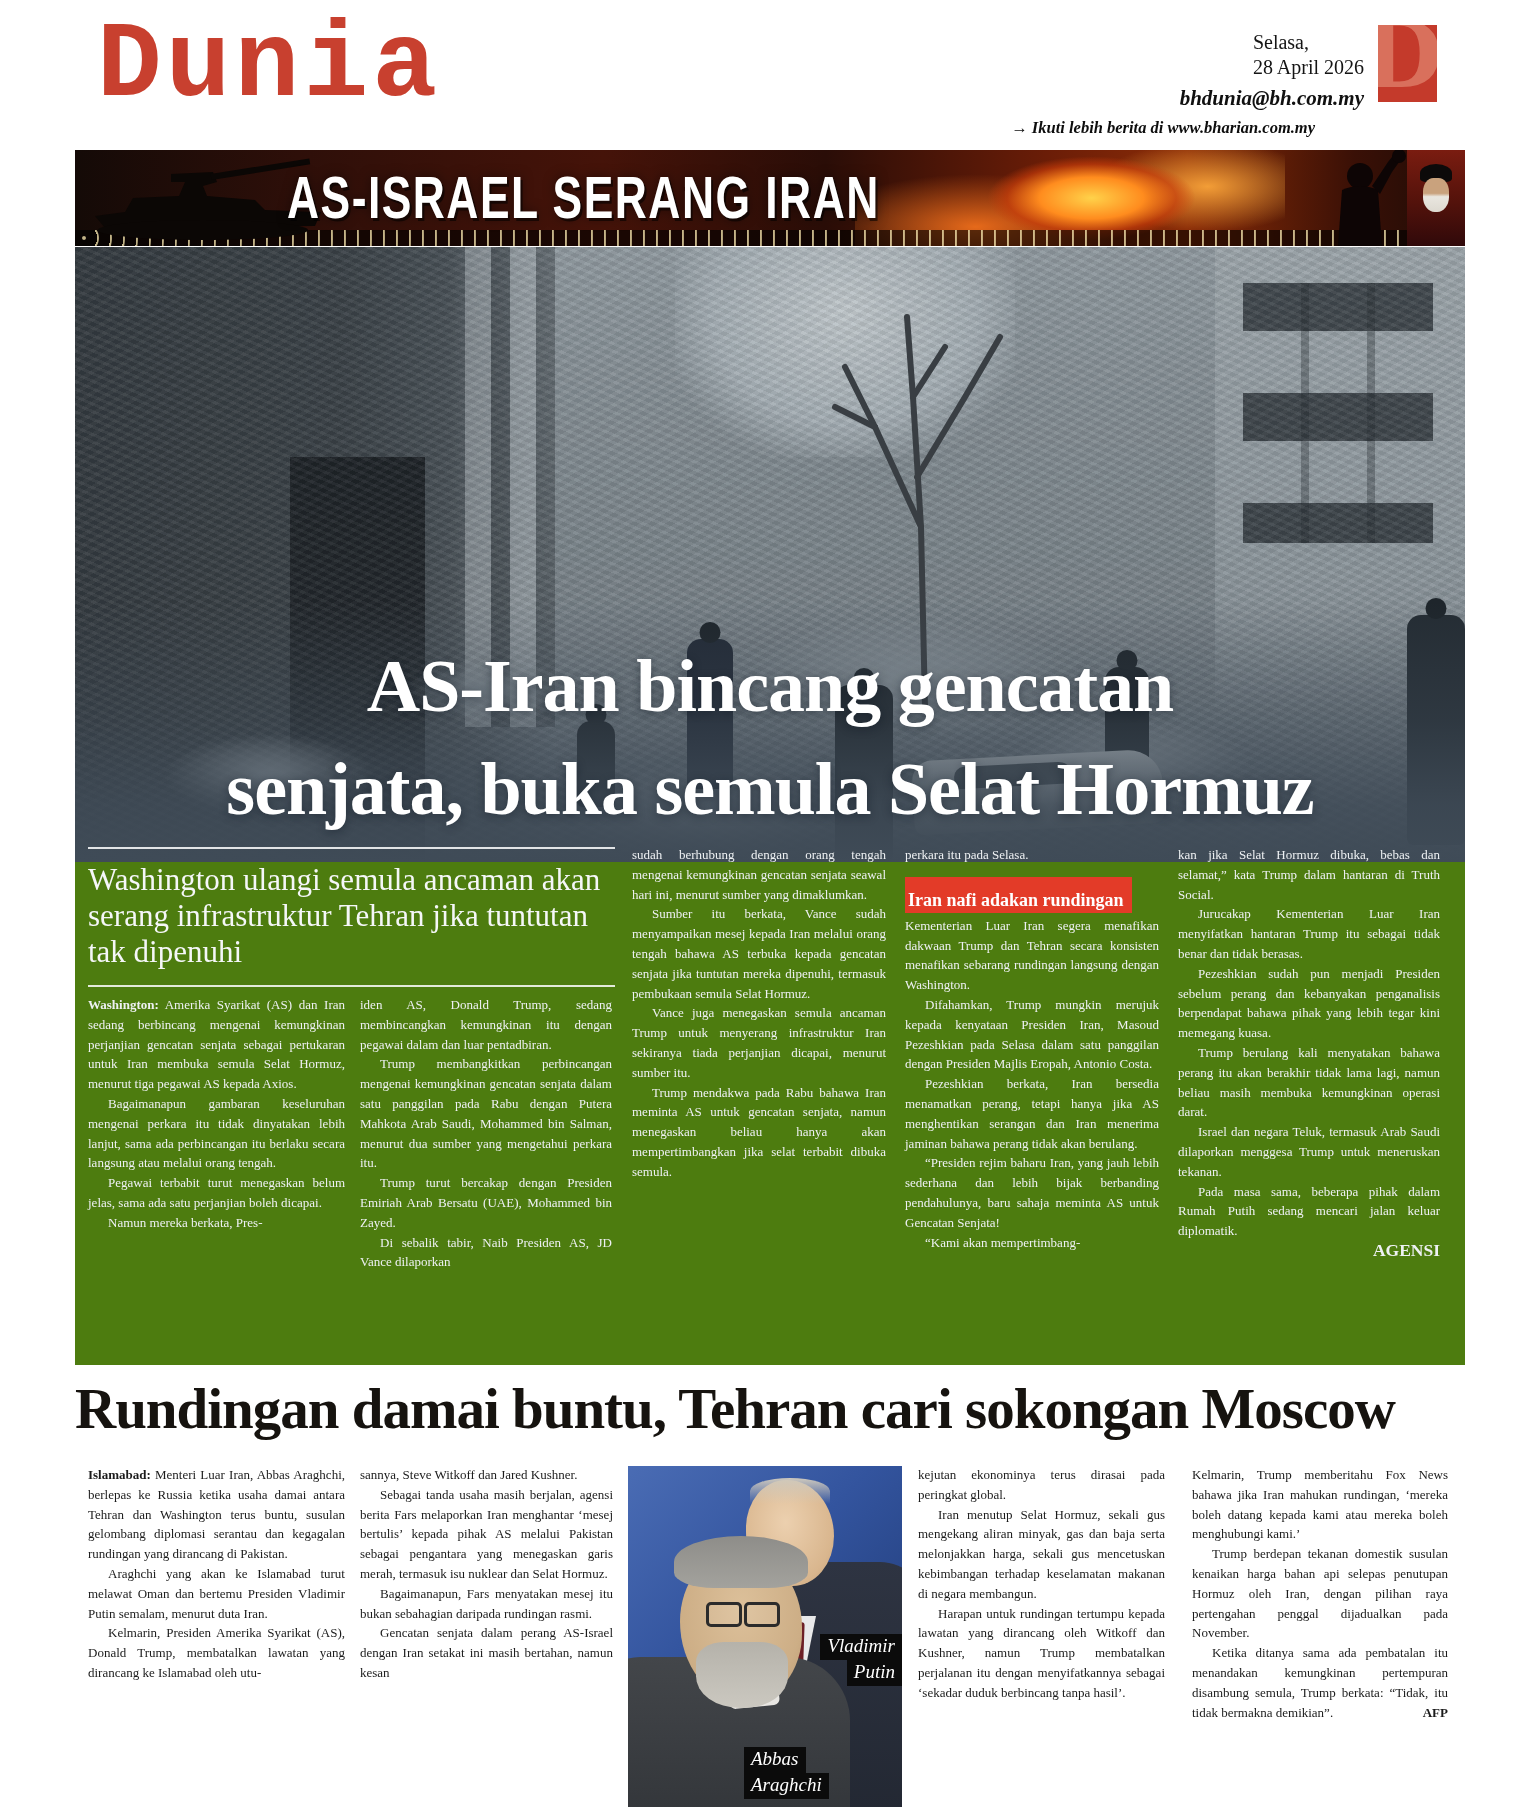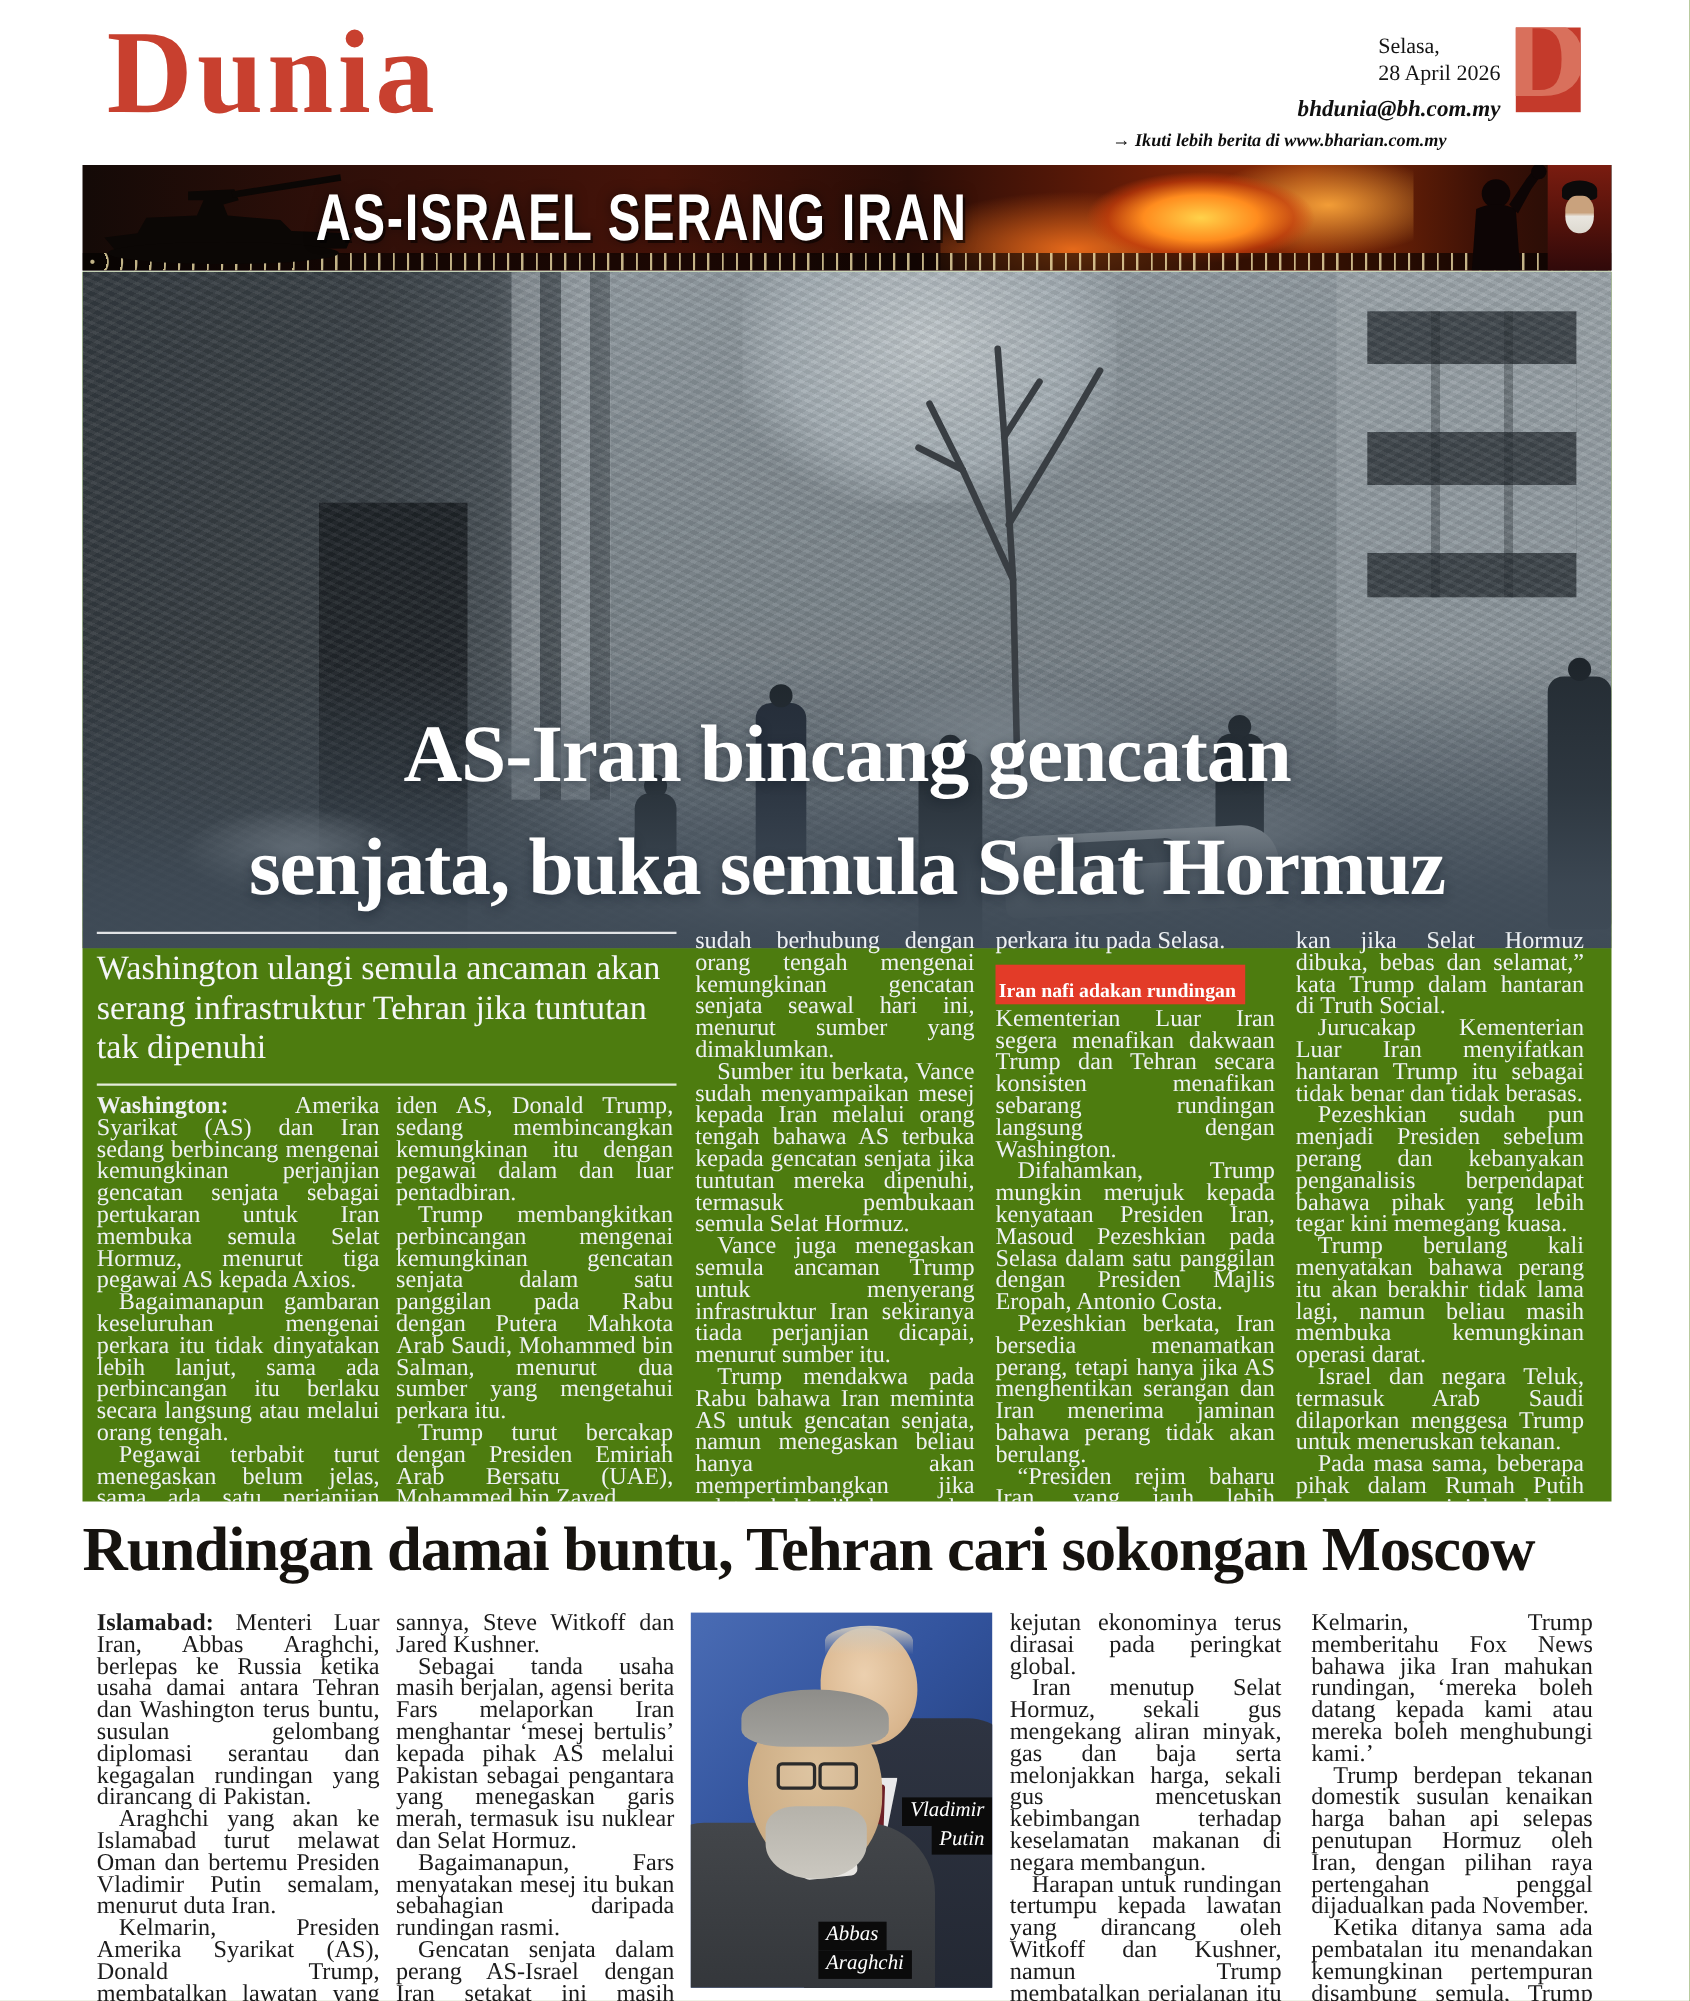--- a/index.html
+++ b/index.html
@@ -2,21 +2,21 @@
 <html><head>
 <meta charset="utf-8">
 <style>
   html,body{margin:0;padding:0;}
   body{
     width:1536px;height:1819px;position:relative;overflow:hidden;
     background:#ffffff;font-family:"Liberation Serif", serif;color:#111;
   }
   
   .masthead-title{
-    position:absolute;left:97px;top:10px;font-family:Liberation Serif, serif;
+    position:absolute;left:97px;top:10px;font-family:Liberation Mono, monospace;
     font-weight:bold;font-size:108px;line-height:1.05;color:#c8402f;letter-spacing:4px;
   }
   .date-block{
     position:absolute;right:172px;top:30px;text-align:left;
     font-size:20px;line-height:1.25;color:#151515;
   }
   .masthead-email{
     position:absolute;right:172px;top:86px;font-weight:bold;font-style:italic;
     font-size:21px;color:#101010;
   }
@@ -136,21 +136,21 @@
     border-top:2px solid rgba(255,255,255,.85);border-bottom:2px solid rgba(255,255,255,.85);
     padding:13px 0 15px;font-size:31px;line-height:36px;
   }
   
   .lcol{position:absolute;color:#eef1f3;}
   .lcol1{left:13px;top:748px;width:257px;}
   .lcol2{left:285px;top:748px;width:252px;}
   .lcol3{left:557px;top:598px;width:254px;}
   .lcol4{left:830px;top:598px;width:254px;}
   .lcol5{left:1103px;top:598px;width:262px;}
-  p.para{margin:0;font-size:22px;line-height:19.8px;text-align:justify;text-indent:20px;}
+  p.para{margin:0;font-size:13px;line-height:19.8px;text-align:justify;text-indent:20px;}
   p.para.first{text-indent:0;}
   .lcol p.para{color:#eef1f3;}
   .dateline{font-weight:bold;}
   .subhead-chip{
     display:inline-block;background:#e33b28;color:#ffffff;font-weight:bold;
     font-size:18px;line-height:24px;padding:11px 8px 1px 3px;margin:12px 0 3px;
   }
   .byline-line{margin:0;font-size:17.5px;line-height:19.8px;text-align:right;font-weight:bold;color:#eef1f3;}
   
   .headline2{

